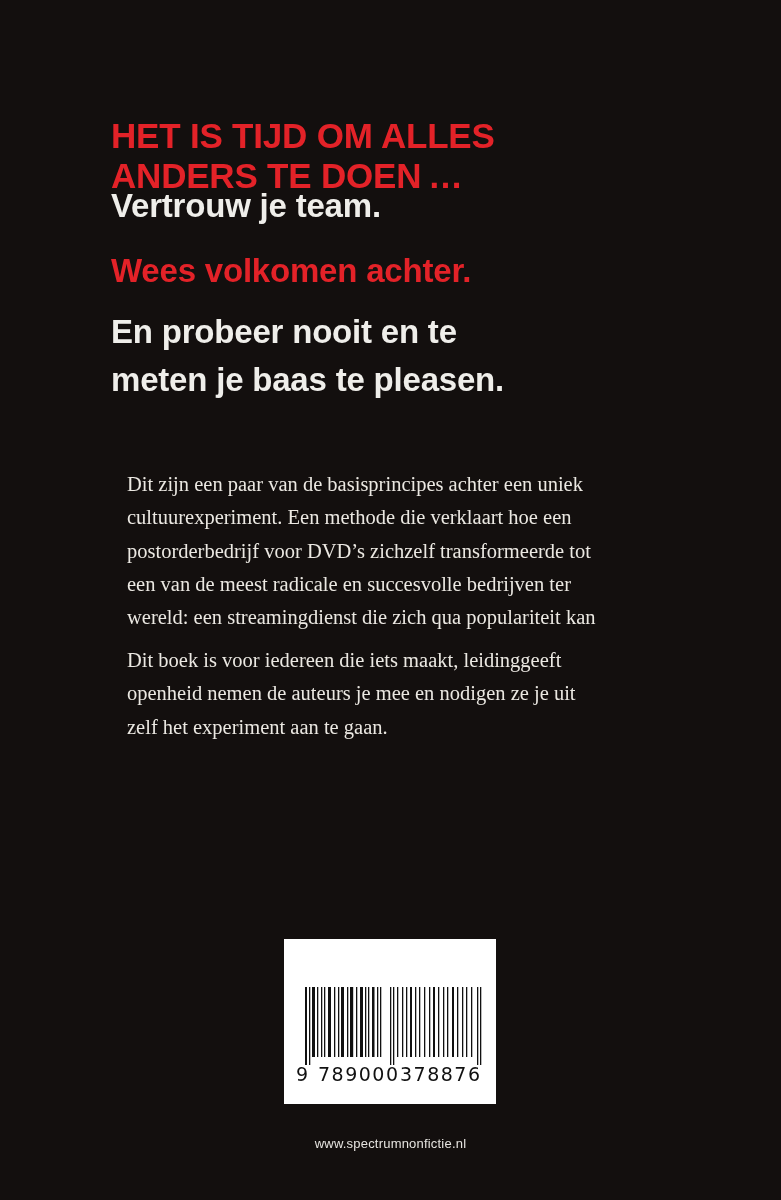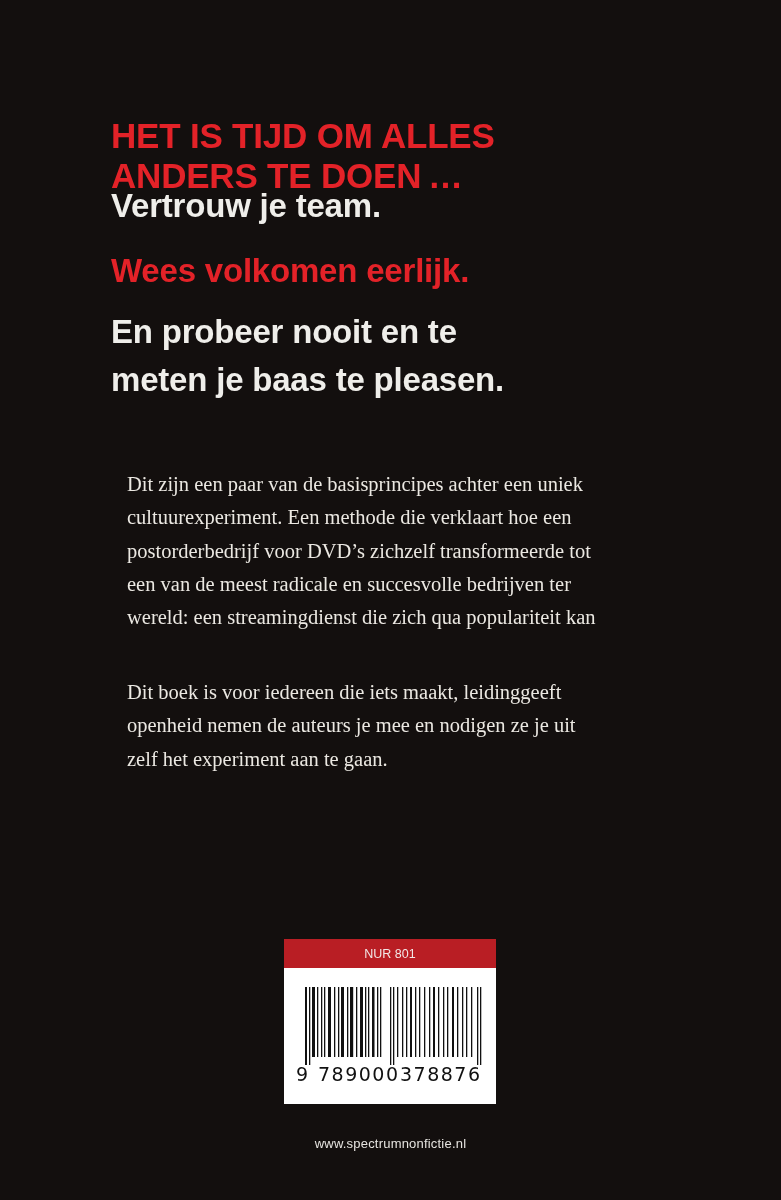--- a/index.html
+++ b/index.html
@@ -25,21 +25,21 @@
   #hl4 { top: 308px; font-size: 33px; line-height: 48px; }
   .body-text {
     position: absolute; left: 111px; width: 560px;
     font-family: "Liberation Serif", serif;
     color: #ebe8e2;
     font-size: 20.5px;
     line-height: 33.3px;
     margin: 16px;
   }
   #p1 { top: 452px; }
-  #p2 { top: 660px; }
+  #p2 { top: 628px; }
   .barcode-box {
     position: absolute; left: 284px; top: 939px;
     width: 212px; height: 165px;
     background: #ffffff;
   }
   .nur-band {
     height: 29px; background: #b91e24;
     color: #f2e6e6; font-size: 12.5px;
     text-align: center; line-height: 30px;
     font-family: "Liberation Sans", sans-serif;
@@ -67,21 +67,21 @@
 
 <div>
 
   <div class="headline h-red" id="hl1">
     <div>HET IS TIJD OM ALLES</div>
     <div>ANDERS TE DOEN …</div>
   </div>
 
   <div class="headline h-white" id="hl2">Vertrouw je team.</div>
 
-  <div class="headline h-red" id="hl3">Wees volkomen eerlijk.</div>
+  <div class="headline h-red" id="hl3">Wees volkomen achter.</div>
 
   <div class="headline h-white" id="hl4">
     <div>En probeer nooit en te</div>
     <div>meten je baas te pleasen.</div>
   </div>
 
   <div class="body-text" id="p1">
     <div>Dit zijn een paar van de basisprincipes achter een uniek</div>
     <div>cultuurexperiment. Een methode die verklaart hoe een</div>
     <div>postorderbedrijf voor DVD’s zichzelf transformeerde tot</div>
@@ -89,21 +89,20 @@
     <div>wereld: een streamingdienst die zich qua populariteit kan</div>
   </div>
 
   <div class="body-text" id="p2">
     <div>Dit boek is voor iedereen die iets maakt, leidinggeeft</div>
     <div>openheid nemen de auteurs je mee en nodigen ze je uit</div>
     <div>zelf het experiment aan te gaan.</div>
   </div>
 
   <div class="barcode-box">
-    <div class="nur-band">NUR 801</div>
     <svg class="barcode" viewBox="0 0 177 78" preserveAspectRatio="none">
       <g fill="#111">
         <rect x="0" y="0" width="2" height="78"></rect>
         <rect x="4" y="0" width="1.3" height="78"></rect>
         <rect x="7" y="0" width="3" height="70"></rect>
         <rect x="12" y="0" width="1.3" height="70"></rect>
         <rect x="16" y="0" width="1.3" height="70"></rect>
         <rect x="19" y="0" width="1.3" height="70"></rect>
         <rect x="23" y="0" width="3" height="70"></rect>
         <rect x="29" y="0" width="1.3" height="70"></rect>

